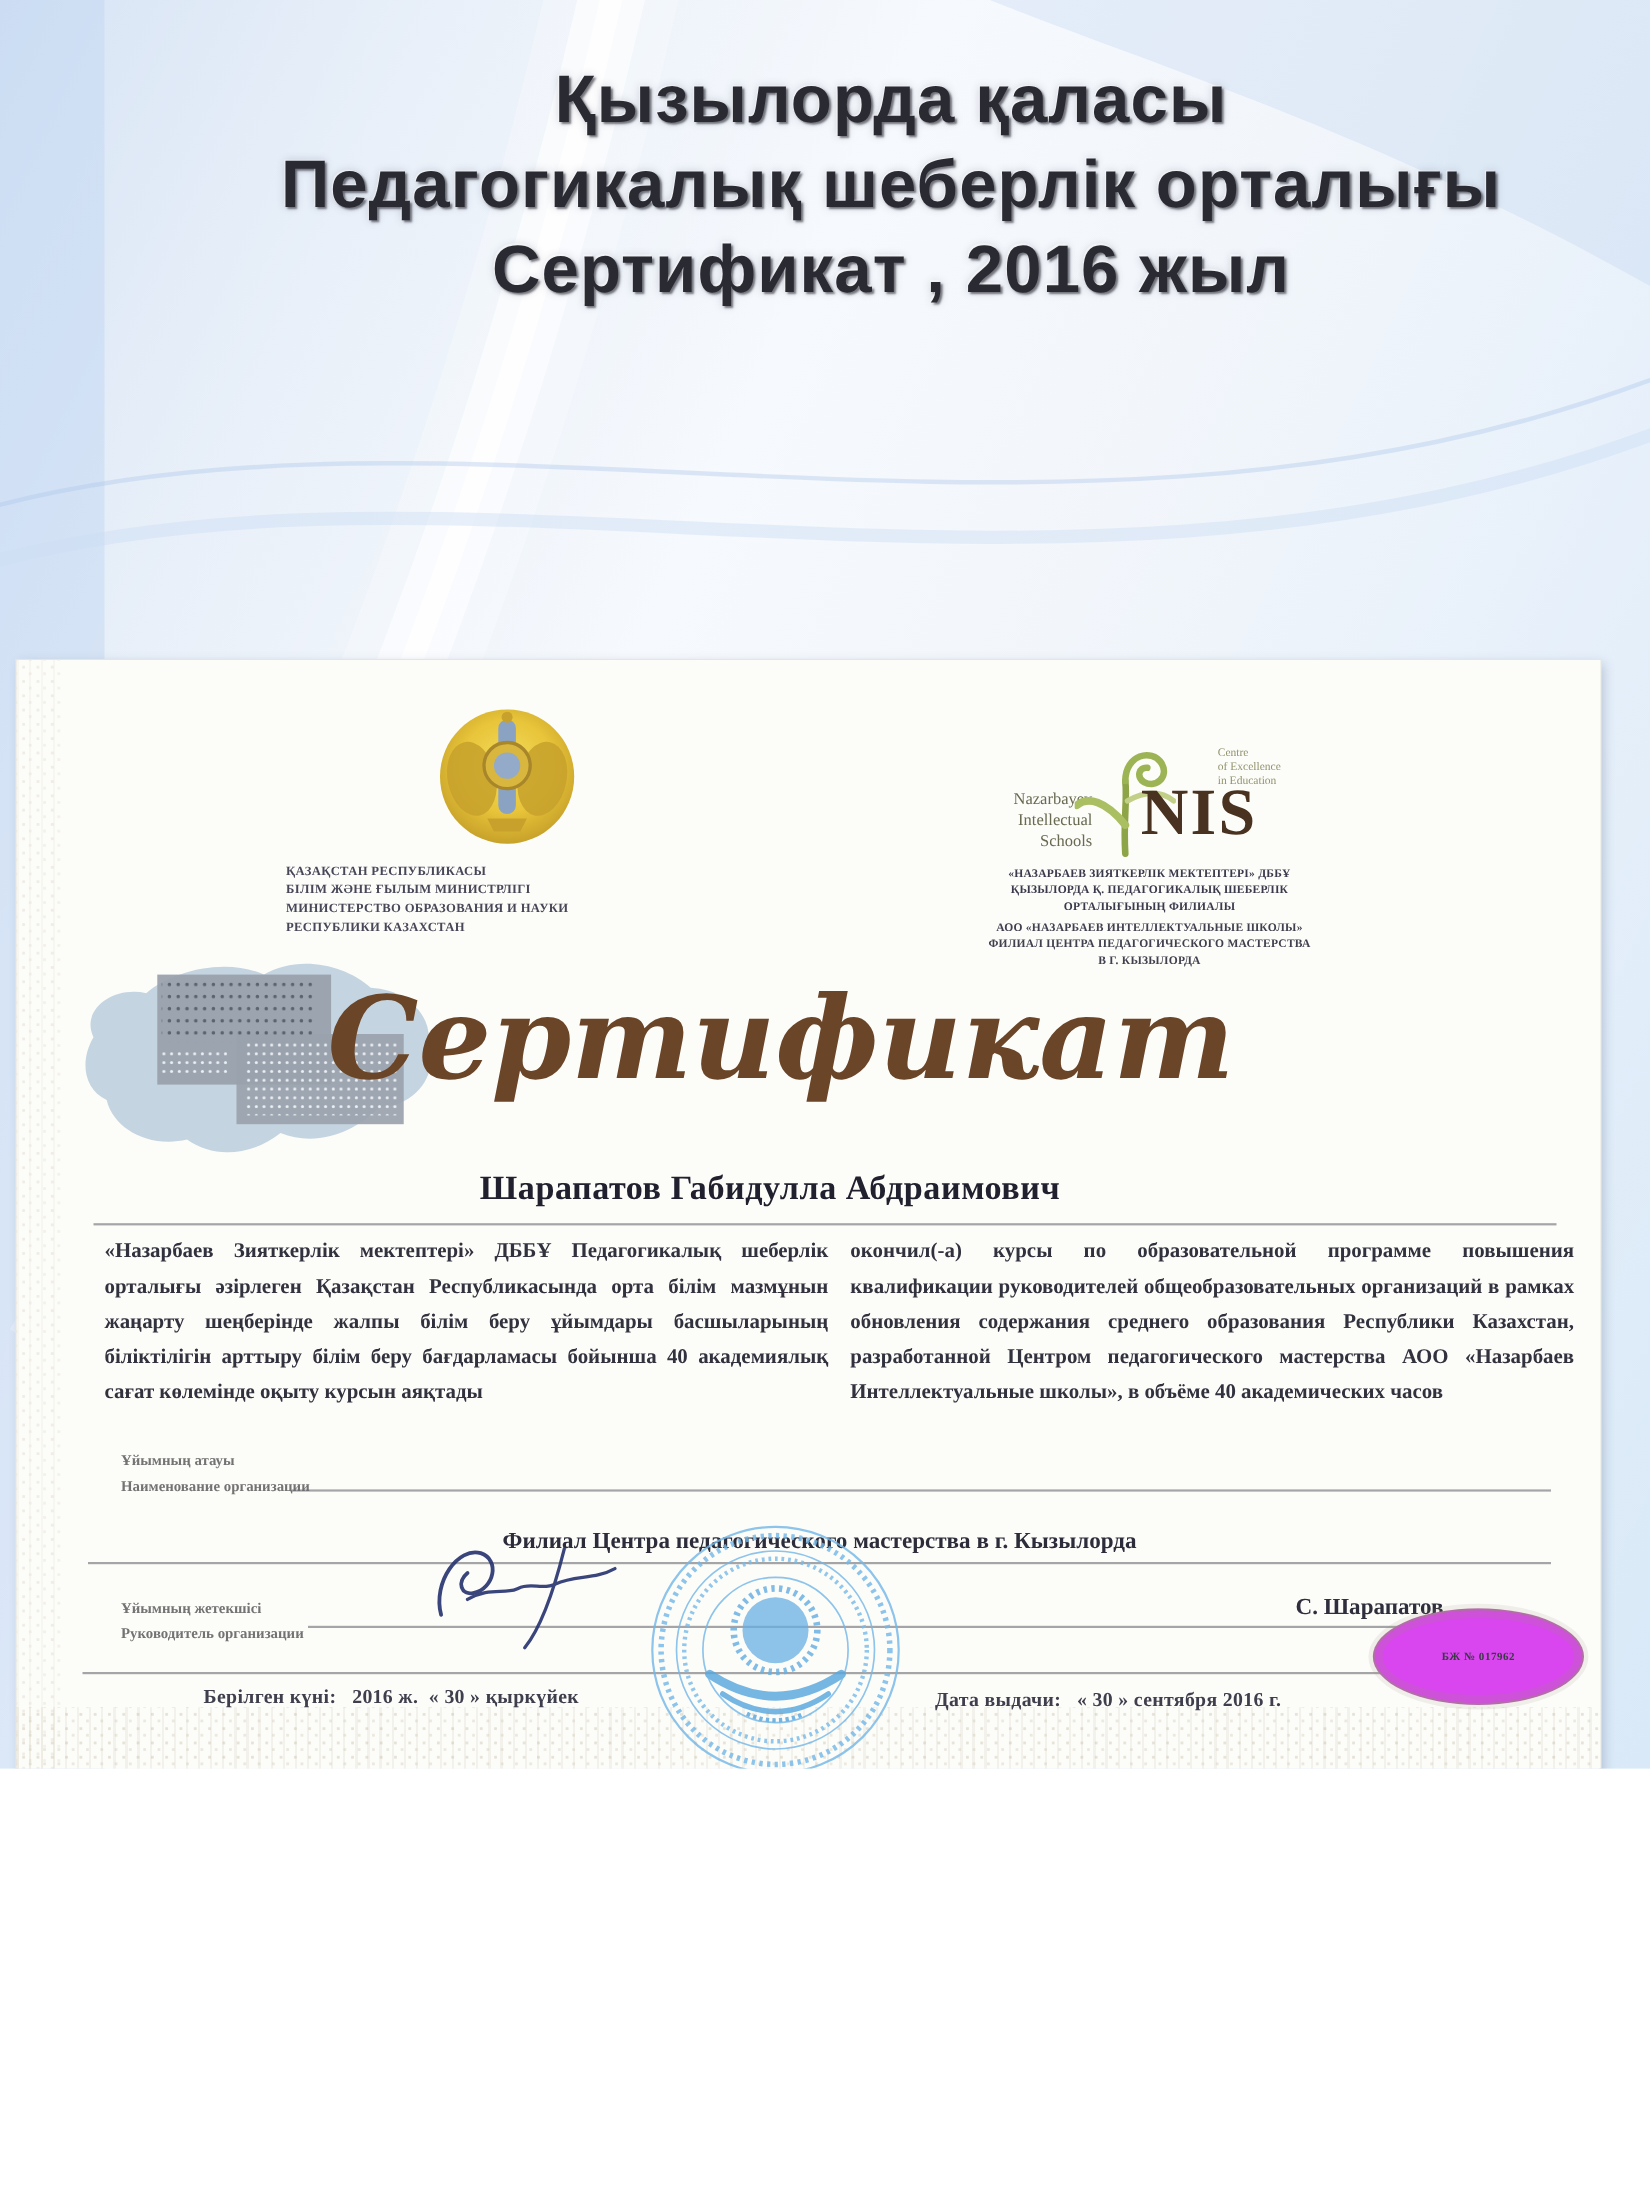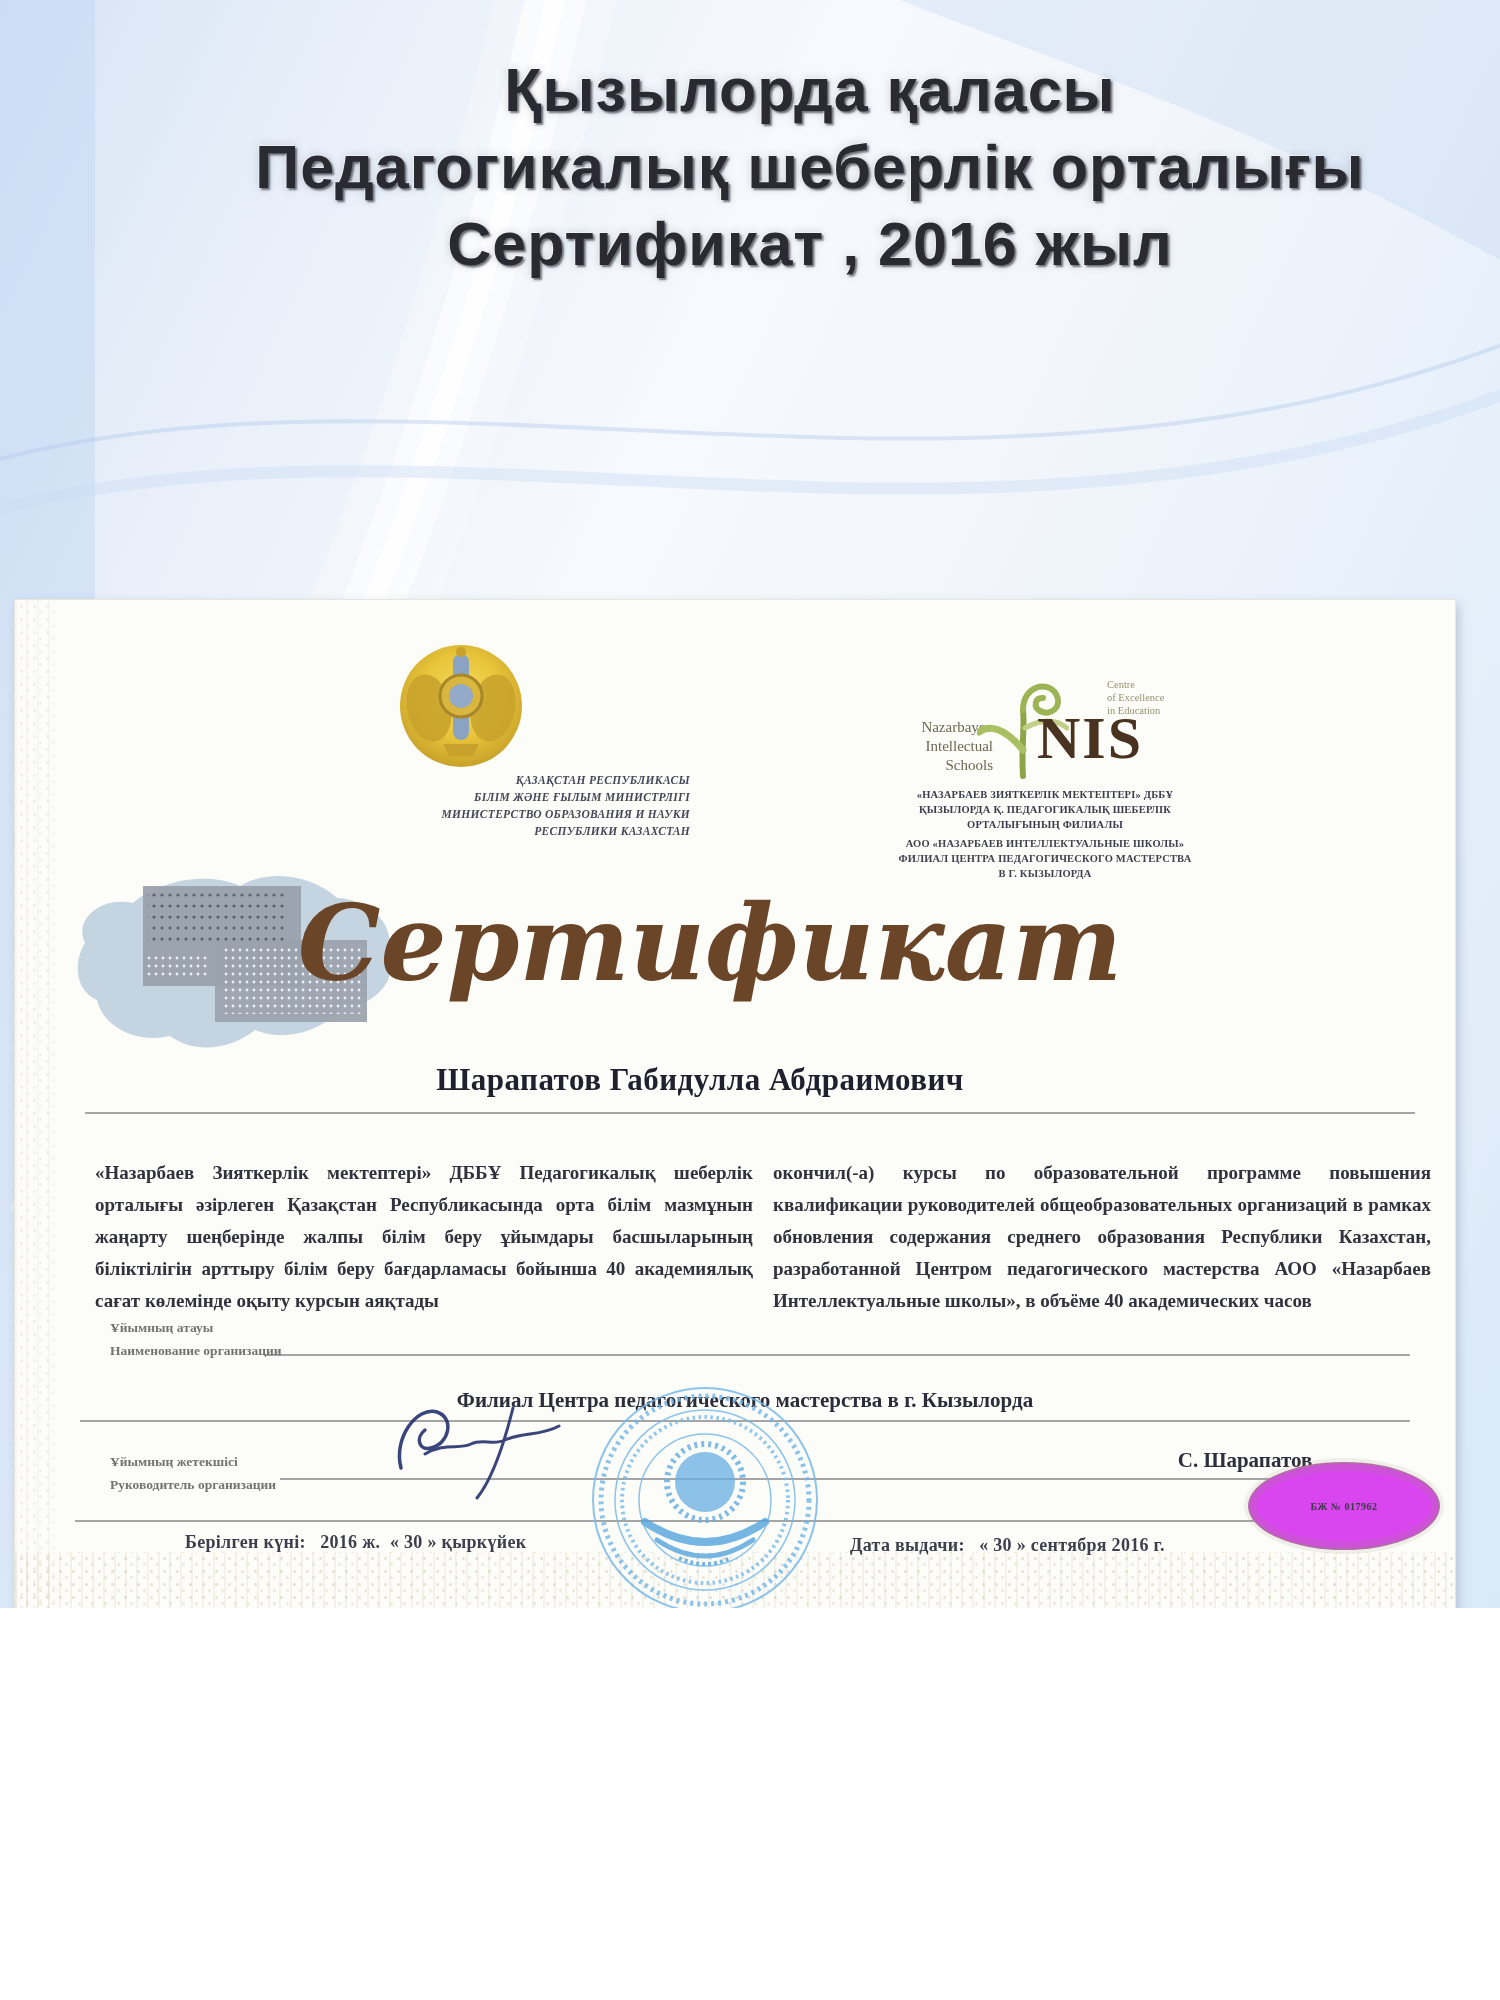--- a/index.html
+++ b/index.html
@@ -26,22 +26,22 @@
   .abs{position:absolute;}
   .guilloche{
     background-image:
       radial-gradient(circle, rgba(186,176,146,.40) 1.1px, rgba(0,0,0,0) 1.7px),
       radial-gradient(circle, rgba(186,176,146,.30) 1.1px, rgba(0,0,0,0) 1.7px),
       repeating-linear-gradient(90deg, rgba(186,176,146,.16) 0 2px, rgba(0,0,0,0) 2px 11px);
     background-size:13px 13px,13px 13px,auto;
     background-position:0 0,6px 6px,0 0;
   }
   .ministry{
-    left:245px;top:172px;width:430px;text-align:right;
-    font-size:11.5px;font-weight:bold;line-height:17px;color:#474758;letter-spacing:.3px;font-style:italic;
+    left:245px;top:184px;width:430px;text-align:left;
+    font-size:11.5px;font-weight:bold;line-height:17px;color:#474758;letter-spacing:.3px;
   }
   .nis-left{
     left:878px;top:118px;width:100px;text-align:right;
     font-size:15px;line-height:19px;color:#6a6a52;
   }
   .nis-right{
     left:1092px;top:78px;width:110px;text-align:left;
     font-size:10.5px;line-height:13px;color:#94946f;
   }
   .nis-word{
@@ -59,21 +59,21 @@
     font-size:104px;color:#6b4528;transform:translateX(-25px);
   }
   .recipient{
     left:0;top:462px;width:100%;text-align:center;transform:translateX(-35px);
     font-size:31px;font-weight:bold;color:#20202e;letter-spacing:.5px;
   }
   .rule{position:absolute;height:2px;background:#6a6a72;opacity:.75;}
   .rule.thin{height:1.5px;opacity:.6;}
   .body-col{
     top:522px;width:658px;text-align:justify;
-    font-size:19px;font-weight:bold;line-height:32px;color:#32323f;margin-top:35px;
+    font-size:19px;font-weight:bold;line-height:32px;color:#32323f;
   }
   .label{
     font-size:13.5px;font-weight:bold;line-height:23px;color:#737373;
   }
   .org-value{
     text-align:center;font-size:21px;font-weight:bold;color:#2c2c3a;
   }
   .head-name{
     font-size:21px;font-weight:bold;color:#2e2e3c;
   }

